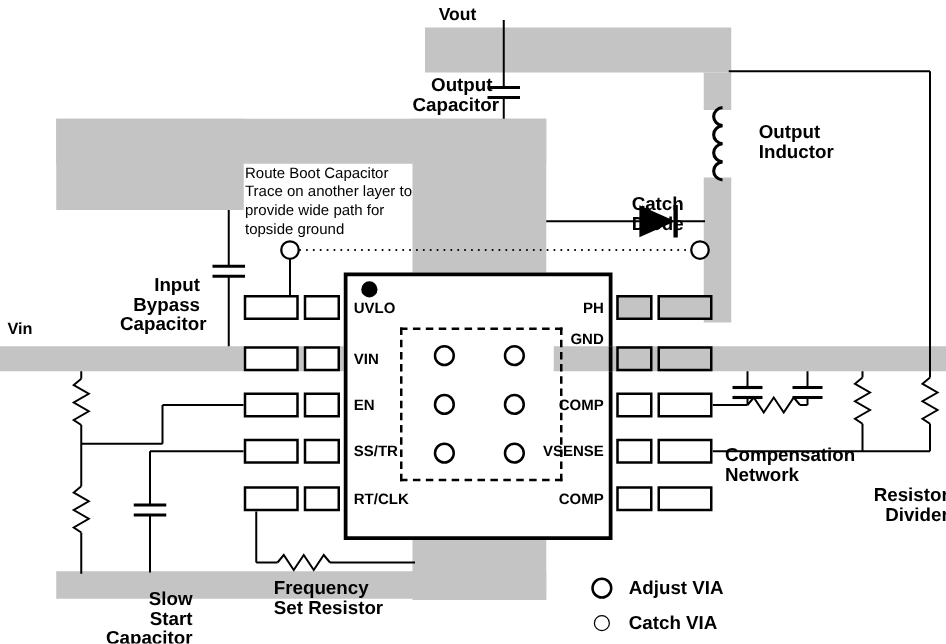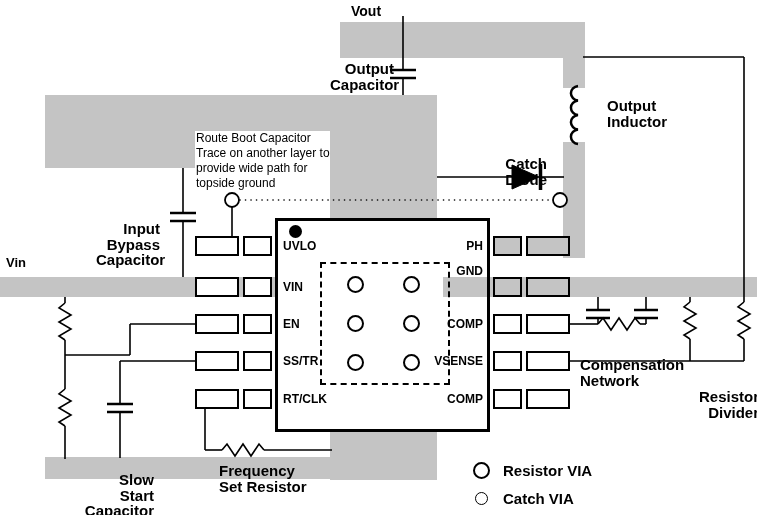--- a/index.html
+++ b/index.html
@@ -193,17 +193,17 @@
   <div class="lbl ctr" style="left:82px;top:452px;width:72px">Slow Start
 Capacitor</div>
   <div class="lbl" style="left:580px;top:357px">Compensation
 Network</div>
   <div class="lbl" style="left:219px;top:463px">Frequency
 Set Resistor</div>
   <div class="lbl ctr" style="left:697px;top:369px;width:62px">Resistor
 Divider</div>
 
   <div class="via legend-circle" style="left:473px;top:462px"></div>
-  <div class="lbl" style="left:503px;top:463px">Resistor VIA</div>
+  <div class="lbl" style="left:503px;top:463px">Adjust VIA</div>
   <div class="via small legend-circle" style="left:475px;top:492px"></div>
   <div class="lbl" style="left:503px;top:491px">Catch VIA</div>
 
 </div>
 
 </body></html>

